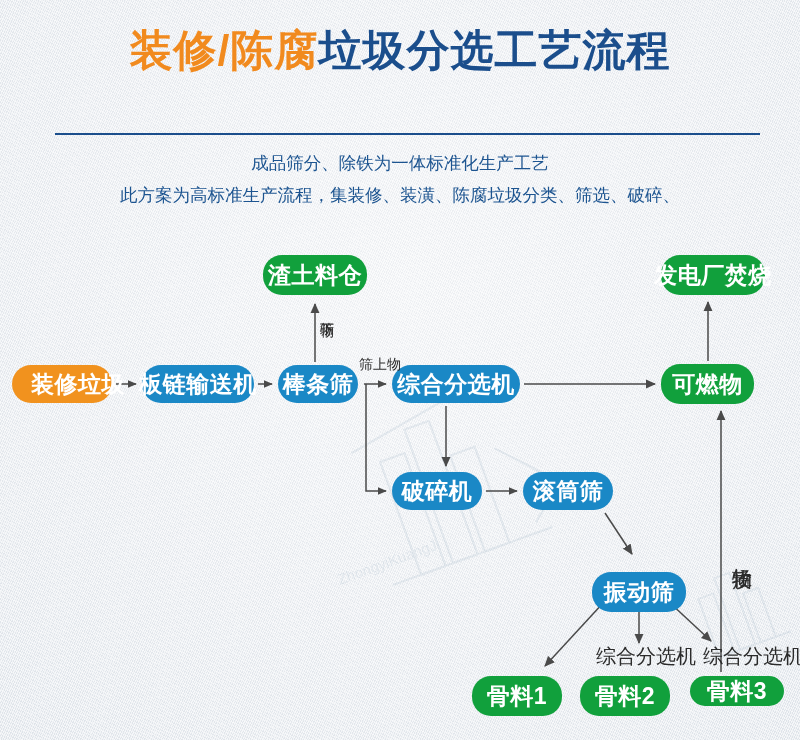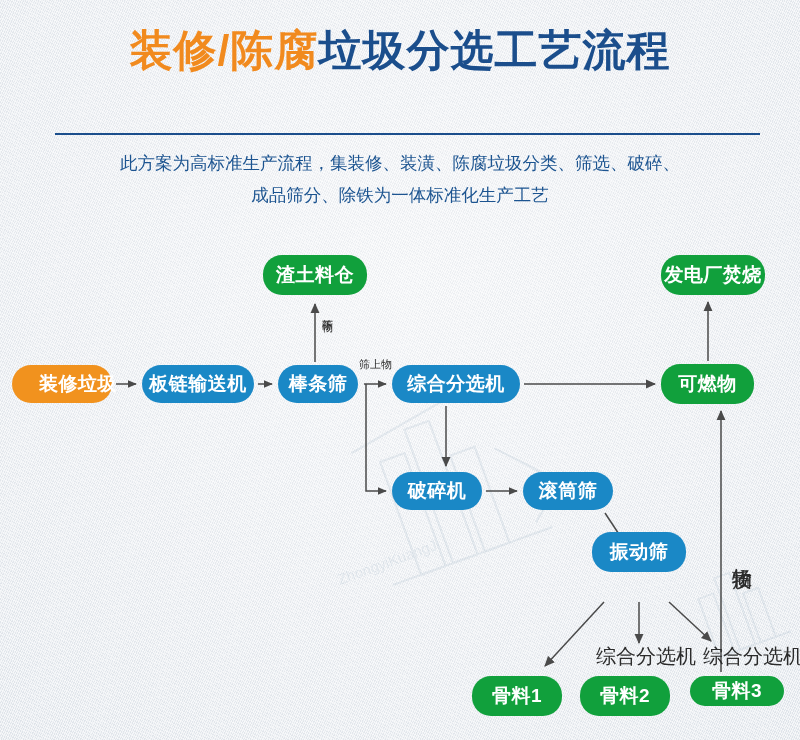--- a/index.html
+++ b/index.html
@@ -96,35 +96,35 @@
     pointer-events: none;
   }
 
   
   .node {
     position: absolute;
     display: flex;
     align-items: center;
     justify-content: center;
     color: #ffffff;
-    font-size: 19px;
+    font-size: 23px;
     font-weight: bold;
     border-radius: 19px;
     box-sizing: border-box;
     letter-spacing: 0.5px;
     white-space: nowrap;
   }
   .node.orange { background: #F1921E; }
   .node.blue   { background: #1A88C6; }
   .node.green  { background: #11A03C; }
 
   .edge-label {
     position: absolute;
     color: #2b2b2b;
-    font-size: 11px;
+    font-size: 14px;
     line-height: 12.5px;
     white-space: nowrap;
     font-weight: normal;
   }
   .edge-label.vert {
     writing-mode: vertical-rl;
     text-orientation: upright;
     letter-spacing: 1px;
   }
   .edge-label.big { font-size: 20px; }
@@ -134,22 +134,22 @@
 
 <div id="page">
 
   <div id="title">
     <span class="t-a">装修/</span><span class="t-a">陈腐</span><span class="t-b">垃圾分选工艺流程</span>
   </div>
 
   <div id="divider"></div>
 
   <div id="subtitle">
+    <div>成品筛分、除铁为一体标准化生产工艺</div>
     <div>此方案为高标准生产流程，集装修、装潢、陈腐垃圾分类、筛选、破碎、</div>
-    <div>成品筛分、除铁为一体标准化生产工艺</div>
   </div>
 
   <svg id="watermark" viewBox="0 0 330 230">
     <g stroke="#8fa8bd" stroke-width="2.2" fill="none" transform="rotate(-20 165 115)">
       <rect x="70" y="40" width="26" height="120"></rect>
       <rect x="104" y="18" width="26" height="142"></rect>
       <rect x="138" y="58" width="26" height="102"></rect>
       <path d="M40 160 L210 160"></path>
       <path d="M46 22 L150 4"></path>
       <path d="M182 66 L232 120 L196 150"></path>
@@ -227,21 +227,21 @@
       </div>
       <div class="node green" style="left: 661px; top: 255px; width: 104px; height: 40px;">
         <span>发电厂焚烧</span>
       </div>
       <div class="node blue" style="left: 392px; top: 472px; width: 90px; height: 38px;">
         <span>破碎机</span>
       </div>
       <div class="node blue" style="left: 523px; top: 472px; width: 90px; height: 38px;">
         <span>滚筒筛</span>
       </div>
-      <div class="node blue" style="left: 592px; top: 532px; width: 94px; height: 40px;">
+      <div class="node blue" style="left: 592px; top: 572px; width: 94px; height: 40px;">
         <span>振动筛</span>
       </div>
       <div class="node green" style="left: 472px; top: 676px; width: 90px; height: 40px;">
         <span>骨料1</span>
       </div>
       <div class="node green" style="left: 580px; top: 676px; width: 90px; height: 40px;">
         <span>骨料2</span>
       </div>
       <div class="node green" style="left: 690px; top: 676px; width: 94px; height: 30px;">
         <span>骨料3</span>

